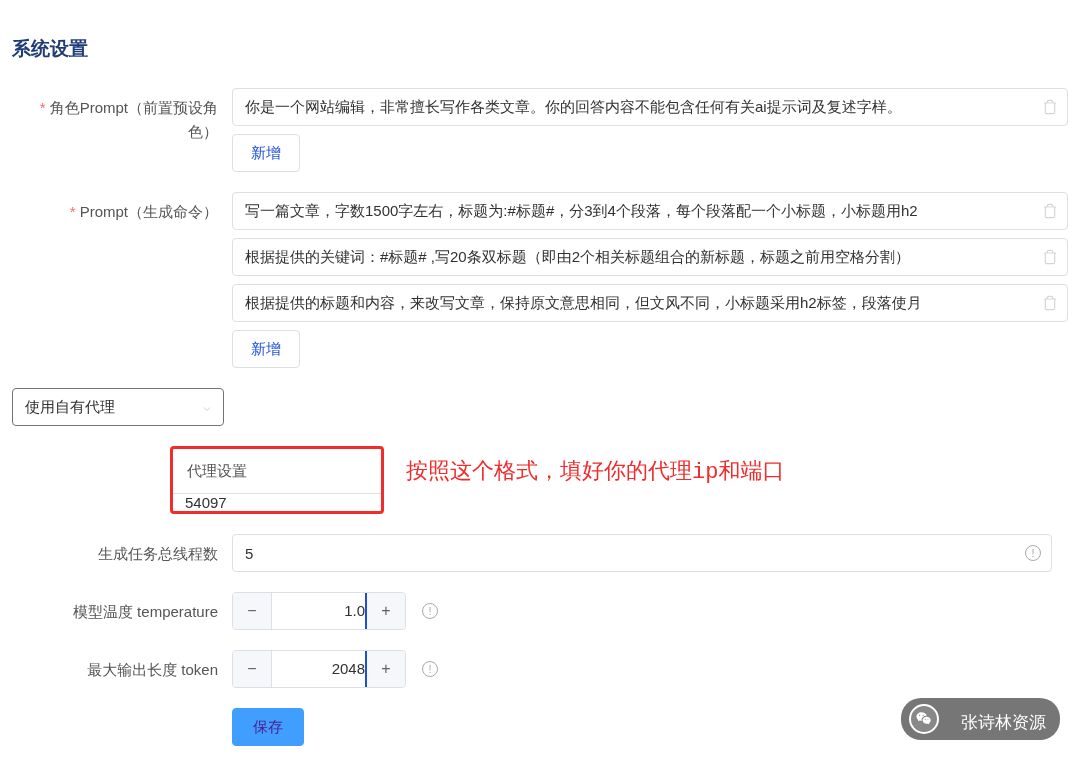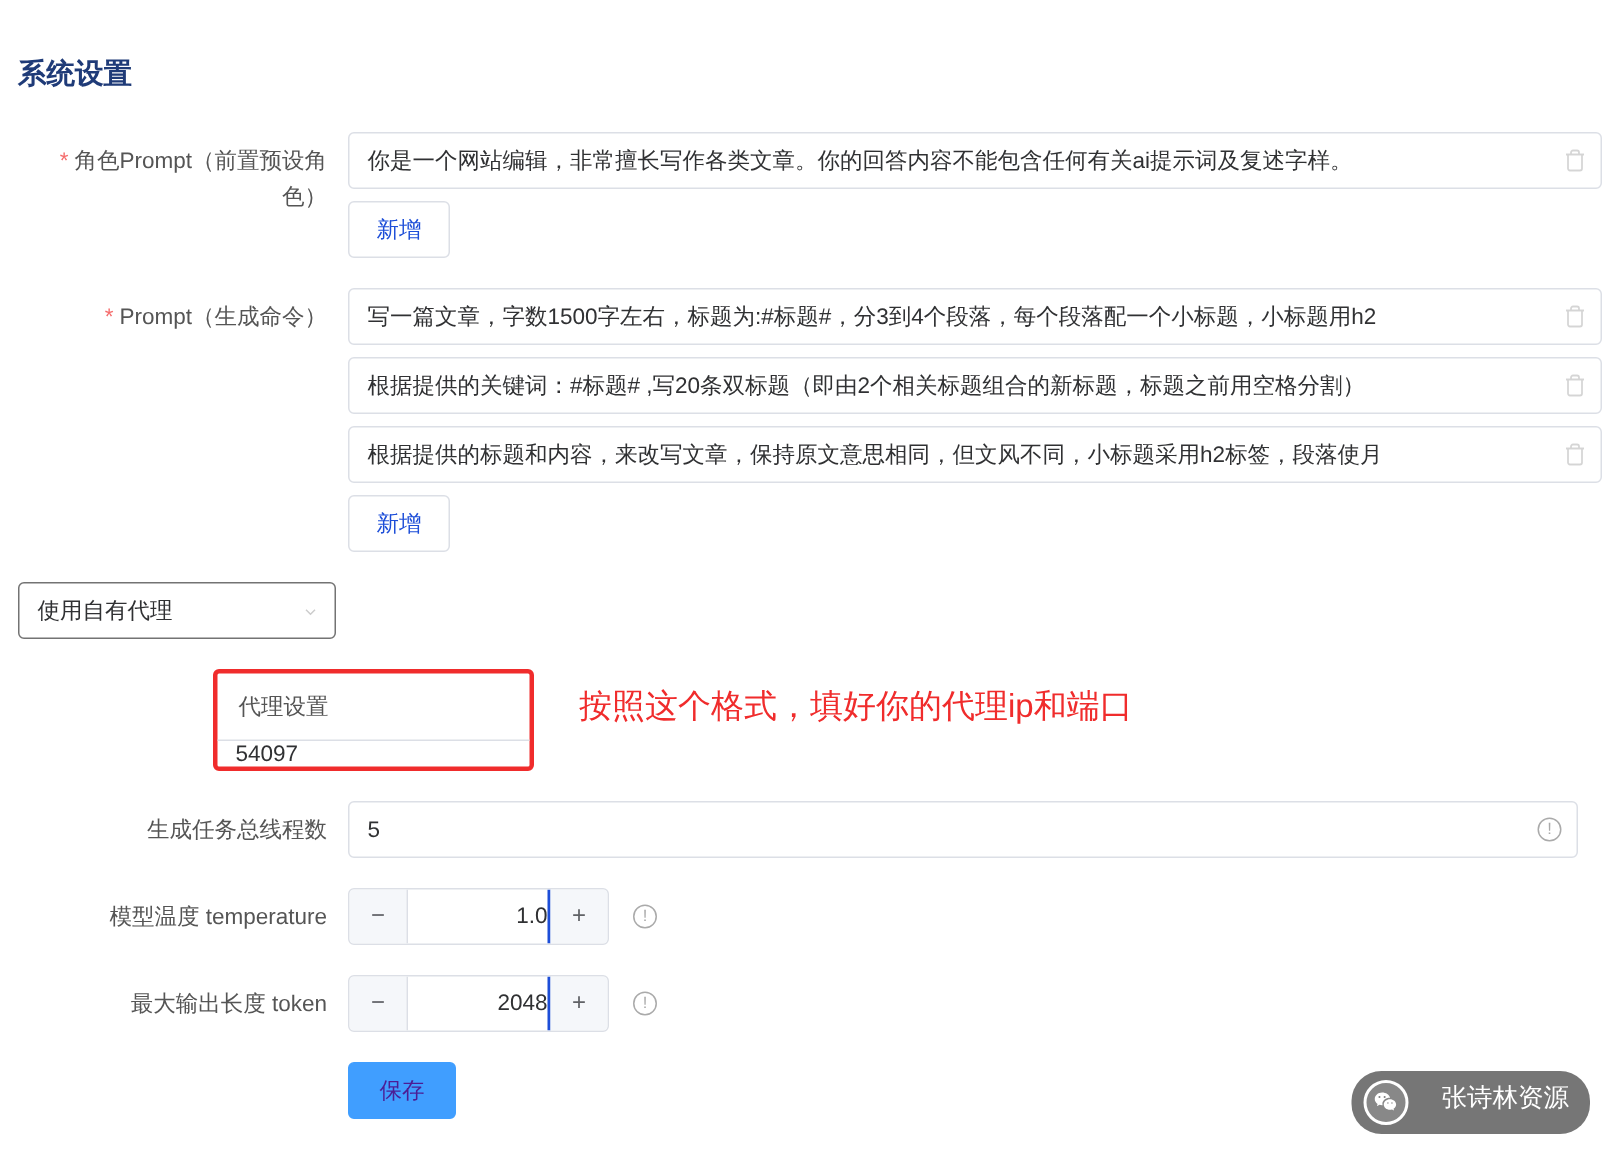--- a/index.html
+++ b/index.html
@@ -188,23 +188,23 @@
       border: 1px solid #dcdfe6;
       border-radius: 4px;
       padding: 0 36px 0 12px;
       display: flex;
       align-items: center;
       position: relative;
     }
     .wechat-badge {
       position: absolute;
       right: 20px;
-      bottom: 14px;
-      display: flex;
-      align-items: flex-start;
+      bottom: 30px;
+      display: flex;
+      align-items: flex-end;
       gap: 22px;
       background: rgba(60,60,60,0.7);
       color: #fff;
       padding: 6px 14px 6px 8px;
       border-radius: 20px;
       font-size: 17px;
     }
     .wechat-circle {
       width: 30px;
       height: 30px;
@@ -271,31 +271,31 @@
       <span>使用自有代理</span>
       <span class="chevron">
         <svg viewBox="0 0 24 24" fill="none" stroke="#999" stroke-width="2">
             <path d="M6 9l6 6 6-6"></path>
           </svg>
       </span>
     </div>
   </div>
 </div>
 
-<div class="form-row" style="position:relative;">
+<div class="form-row" style="position:relative;gap:28px;">
   <div class="form-label" style="width:130px;"></div>
   <div style="display:flex;flex-direction:column;">
     <div class="proxy-group">
       <div class="lbl" style="display:flex;">
         <span>代理设置</span>
       </div>
       <div class="text-input real-input" style="border-top:1px solid #dcdfe6;">54097</div>
     </div>
   </div>
-  <div class="annotation" style="left:374px; top:10px;">按照这个格式，填好你的代理ip和端口</div>
+  <div class="annotation" style="left:394px; top:10px;font-family:Liberation Mono, monospace;">按照这个格式，填好你的代理ip和端口</div>
 </div>
 
 <div class="form-row">
   <div class="form-label">生成任务总线程数</div>
   <div class="form-content">
     <div class="full-width-input">
       <span>5</span>
       <i class="circ-i" style="position:absolute;right:10px;margin:0;">!</i>
     </div>
   </div>

